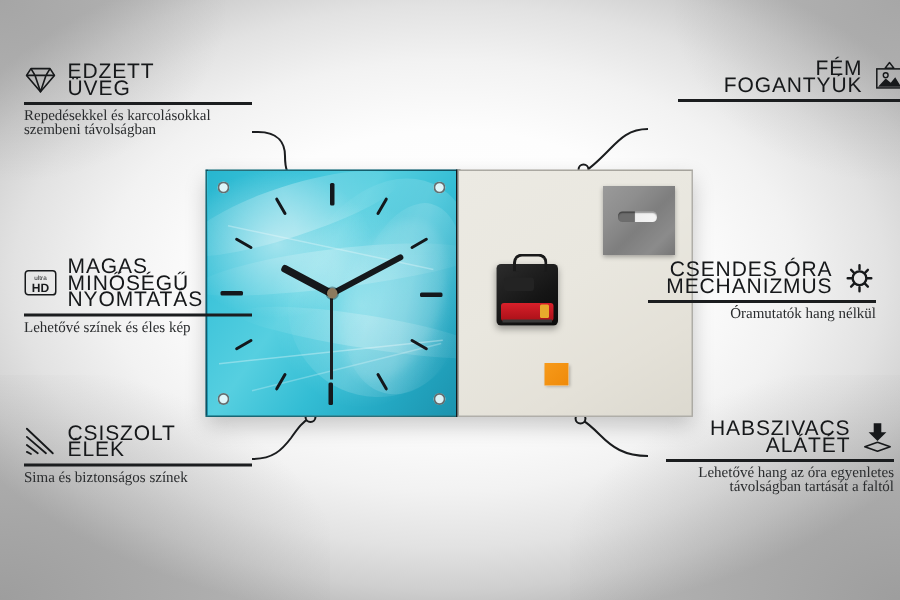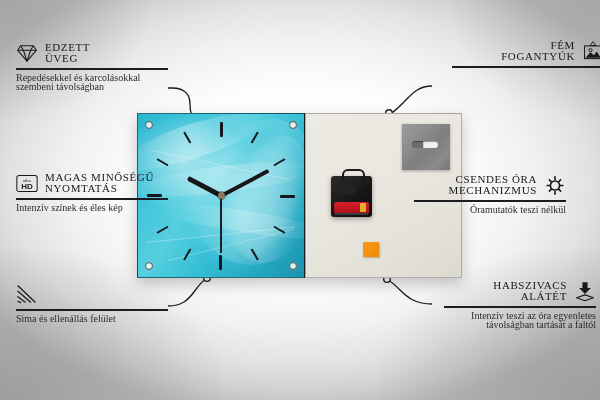--- a/index.html
+++ b/index.html
@@ -93,36 +93,36 @@
   #mech .btm{position:absolute;left:4px;bottom:2px;width:33px;height:2px;background:#3a3a3a;}
 
   #foam{position:absolute;left:57px;top:128px;width:16px;height:15px;
         background:linear-gradient(135deg,#f79a1a,#ef8a09);
         box-shadow:1px 1px 2px rgba(0,0,0,.25);}
 
   
   .callout{position:absolute;width:152px;}
   .callout .hdr{display:flex;align-items:center;gap:7px;}
   .callout.right .hdr{justify-content:flex-end;}
-  .ttl{font-size:11px;letter-spacing:.6px;color:#16181a;line-height:11px;
-       font-family:Liberation Serif, serif;text-transform:uppercase;}
+  .ttl{font-size:14px;letter-spacing:.6px;color:#16181a;line-height:11px;
+       font-family:Liberation Sans, sans-serif;text-transform:uppercase;}
   .callout.left .ttl{text-align:left;}
   .callout.right .ttl{text-align:right;}
   .rule{height:1.6px;background:#1b1d1f;margin:4px 0 3px;width:100%;}
   .dsc{font-size:10px;line-height:9.5px;color:#2a2c2e;
        font-family:"Liberation Serif",serif;}
   .callout.right .dsc{text-align:right;}
   .ico{width:18px;height:22px;flex:0 0 22px;display:flex;align-items:center;justify-content:center;}
   .ico svg{display:block;}
 
   #c1{left:16px;top:42px;}
   #c2{left:16px;top:172px;}
   #c3{left:16px;top:283px;}
   #c4{left:452px;top:40px;}
-  #c5{left:414px;top:174px;}
+  #c5{left:432px;top:174px;}
   #c6{left:444px;top:280px;}
 </style>
 </head>
 <body>
 
 <div id="stage">
 
   <div class="vig tl"></div>
   <div class="vig tr"></div>
   <div class="vig bl"></div>
@@ -255,40 +255,44 @@
           <text x="13" y="18" font-family="Liberation Sans, sans-serif" font-size="9.5" font-weight="bold" fill="#17191b" text-anchor="middle">HD</text>
         </svg>
       </span>
       <div class="ttl">
         <div>MAGAS MINŐSÉGŰ</div>
         <div>NYOMTATÁS</div>
       </div>
     </div>
     <div class="rule"></div>
     <div class="dsc">
-      <div>Intenzív színek és éles kép</div>
+      <div>Lehetővé színek és éles kép</div>
     </div>
   </div>
 
   <div class="callout left" id="c3">
     <div class="hdr">
       <span class="ico">
         <svg width="22" height="20" viewBox="0 0 24 22">
           <g stroke="#17191b" stroke-width="1.35" stroke-linecap="round">
             <line x1="2" y1="2" x2="21" y2="20"></line>
             <line x1="2" y1="8" x2="16" y2="20"></line>
             <line x1="2" y1="14" x2="10" y2="20"></line>
             <line x1="2" y1="19" x2="5" y2="20.5"></line>
           </g>
         </svg>
       </span>
-    </div>
-    <div class="rule"></div>
-    <div class="dsc">
-      <div>Sima és ellenállás felület</div>
+      <div class="ttl">
+        <div>CSISZOLT</div>
+        <div>ÉLEK</div>
+      </div>
+    </div>
+    <div class="rule"></div>
+    <div class="dsc">
+      <div>Sima és biztonságos színek</div>
     </div>
   </div>
 
   <div class="callout right" id="c4">
     <div class="hdr">
       <div class="ttl">
         <div>FÉM</div>
         <div>FOGANTYÚK</div>
       </div>
       <span class="ico">
@@ -314,37 +318,37 @@
           <g fill="none" stroke="#17191b" stroke-width="1.9" stroke-linecap="round">
             <path d="M13 2.2 v3.2 M13 19.6 v3.2 M3.7 12.5 h3.2 M19.1 12.5 h3.2
                      M6.4 5.9 l2.3 2.3 M17.3 16.8 l2.3 2.3 M19.6 5.9 l-2.3 2.3 M8.7 16.8 l-2.3 2.3"></path>
             <circle cx="13" cy="12.5" r="5.4" stroke-width="1.9"></circle>
           </g>
         </svg>
       </span>
     </div>
     <div class="rule"></div>
     <div class="dsc">
-      <div>Óramutatók teszi nélkül</div>
+      <div>Óramutatók hang nélkül</div>
     </div>
   </div>
 
   <div class="callout right" id="c6">
     <div class="hdr">
       <div class="ttl">
         <div>HABSZIVACS</div>
         <div>ALÁTÉT</div>
       </div>
       <span class="ico">
         <svg width="24" height="23" viewBox="0 0 26 25">
           <path d="M10 1.5 h6 v7 h4 L13 15.5 L6 8.5 h4 z" fill="#17191b"></path>
           <path d="M13 16.5 L23 20 L13 23.5 L3 20 Z" fill="none" stroke="#17191b" stroke-width="1.3" stroke-linejoin="round"></path>
         </svg>
       </span>
     </div>
     <div class="rule"></div>
     <div class="dsc">
-      <div>Intenzív teszi az óra egyenletes</div>
+      <div>Lehetővé hang az óra egyenletes</div>
       <div>távolságban tartását a faltól</div>
     </div>
   </div>
 
 </div>
 
 </body></html>

